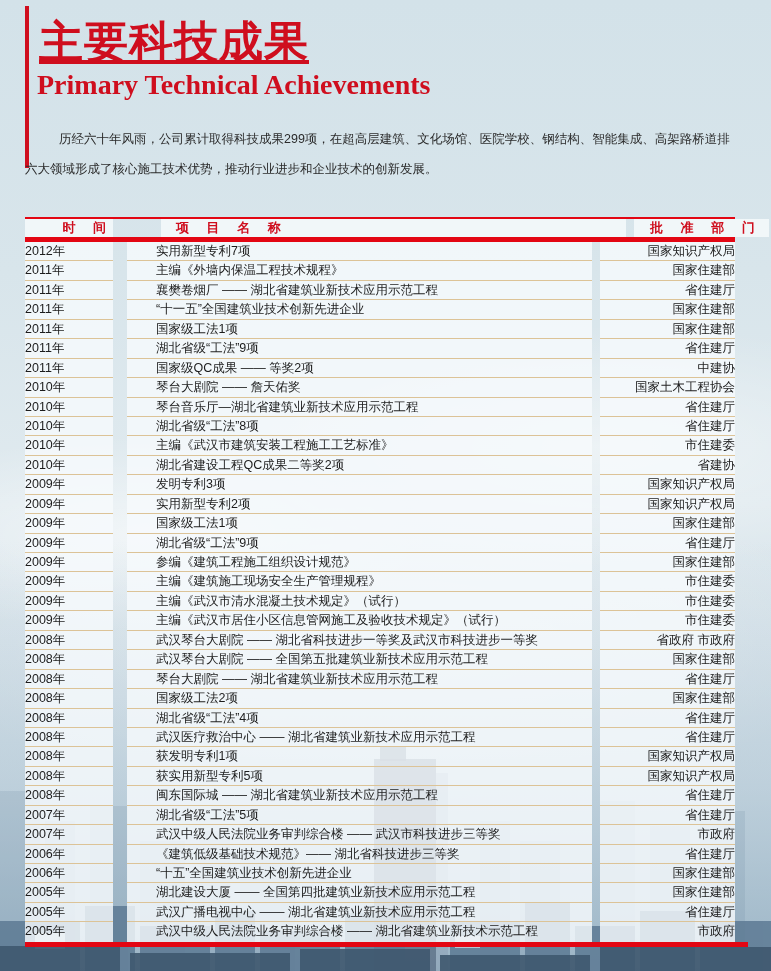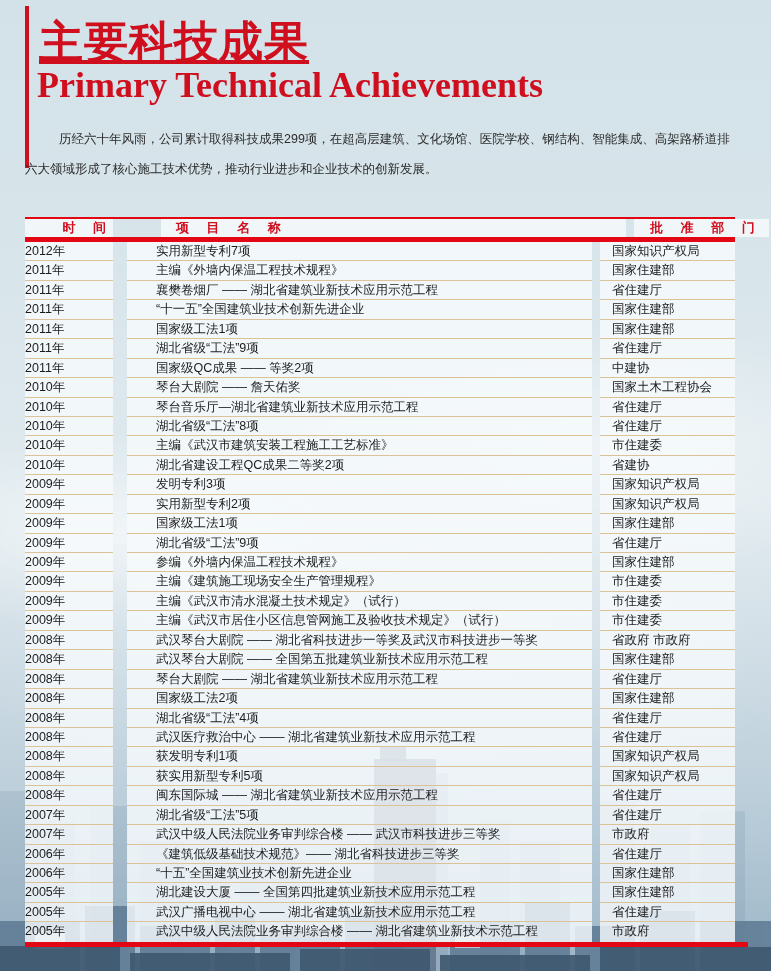--- a/index.html
+++ b/index.html
@@ -11,21 +11,21 @@
       radial-gradient(520px 170px at 78% 46%, rgba(255,255,255,.45), rgba(255,255,255,0) 72%),
       radial-gradient(640px 220px at 50% 66%, rgba(255,255,255,.38), rgba(255,255,255,0) 75%),
       linear-gradient(180deg,#d3e2e9 0%,#d8e5eb 28%,#e0eaef 52%,#d3e0e8 72%,#b9cdda 100%);
   }
   .skyline{position:absolute;left:0;bottom:0;width:771px;height:430px;display:block;}
   .accent-bar{position:absolute;left:25px;top:6px;width:4px;height:162px;background:#cf0e1e;}
   .title-zh{position:absolute;left:39px;top:16px;margin:0;font-size:44px;line-height:52px;
     font-weight:bold;color:#cf0e1e;letter-spacing:1px;text-decoration:underline;}
   .title-en{position:absolute;left:37px;top:64px;margin:0;
     font-family:"Liberation Serif","DejaVu Serif",serif;
-    font-size:36px;line-height:42px;font-weight:bold;color:#cf0e1e;text-align:center;}
+    font-size:28px;line-height:42px;font-weight:bold;color:#cf0e1e;text-align:center;}
   .intro{position:absolute;left:25px;top:124px;width:745px;font-size:12.5px;line-height:30px;
     color:#2b2b2b;}
   .intro .l1{text-indent:34px;white-space:nowrap;}
   .intro .l2{white-space:nowrap;}
   .table{position:absolute;left:25px;top:217px;width:710px;}
   .thead{display:flex;border-top:2px solid #e30613;border-bottom:5px solid #e30613;}
   .thead .cell{height:18px;line-height:18px;background:rgba(246,250,251,0.85);
     color:#cf0e1e;font-weight:bold;font-size:13px;letter-spacing:7px;white-space:nowrap;overflow:hidden;}
   .c1{width:88px;flex:none;}
   .g1{width:14px;flex:none;}
@@ -35,21 +35,21 @@
   .thead .c1{text-align:right;}
   .thead .c2{padding-left:15px;box-sizing:border-box;margin-left:34px;}
   .thead .c3{padding-left:16px;box-sizing:border-box;}
   .trow{display:flex;height:19.44px;}
   .trow .cell{background:rgba(246,250,252,0.82);border-bottom:1px solid #dcc397;
     box-sizing:border-box;font-size:12.5px;line-height:18px;color:#1c1c1c;
     white-space:nowrap;overflow:hidden;}
   .trow:last-child .cell{border-bottom:none;}
   .trow .c1{text-align:left;}
   .trow .c2{padding-left:29px;}
-  .trow .c3{padding-left:12px;}
+  .trow .c3{padding-left:4px;text-align:right;}
   .bottom-line{position:absolute;left:25px;top:942px;width:723px;height:5px;background:#e30613;}
 </style>
 </head>
 <body>
 
 <div class="page">
 
   <svg class="skyline" viewBox="0 0 771 430" preserveAspectRatio="none" aria-hidden="true">
     <defs>
       <linearGradient id="haze" x1="0" y1="0" x2="0" y2="1">
@@ -247,21 +247,21 @@
           <div class="cell c1">2009年</div>
           <div class="g1"></div>
           <div class="cell c2">湖北省级“工法”9项</div>
           <div class="g2"></div>
           <div class="cell c3">省住建厅</div>
         </div>
 
         <div class="trow">
           <div class="cell c1">2009年</div>
           <div class="g1"></div>
-          <div class="cell c2">参编《外墙内保温工程技术规程》</div>
+          <div class="cell c2">参编《建筑工程施工组织设计规范》</div>
           <div class="g2"></div>
           <div class="cell c3">国家住建部</div>
         </div>
 
         <div class="trow">
           <div class="cell c1">2009年</div>
           <div class="g1"></div>
           <div class="cell c2">主编《建筑施工现场安全生产管理规程》</div>
           <div class="g2"></div>
           <div class="cell c3">市住建委</div>

